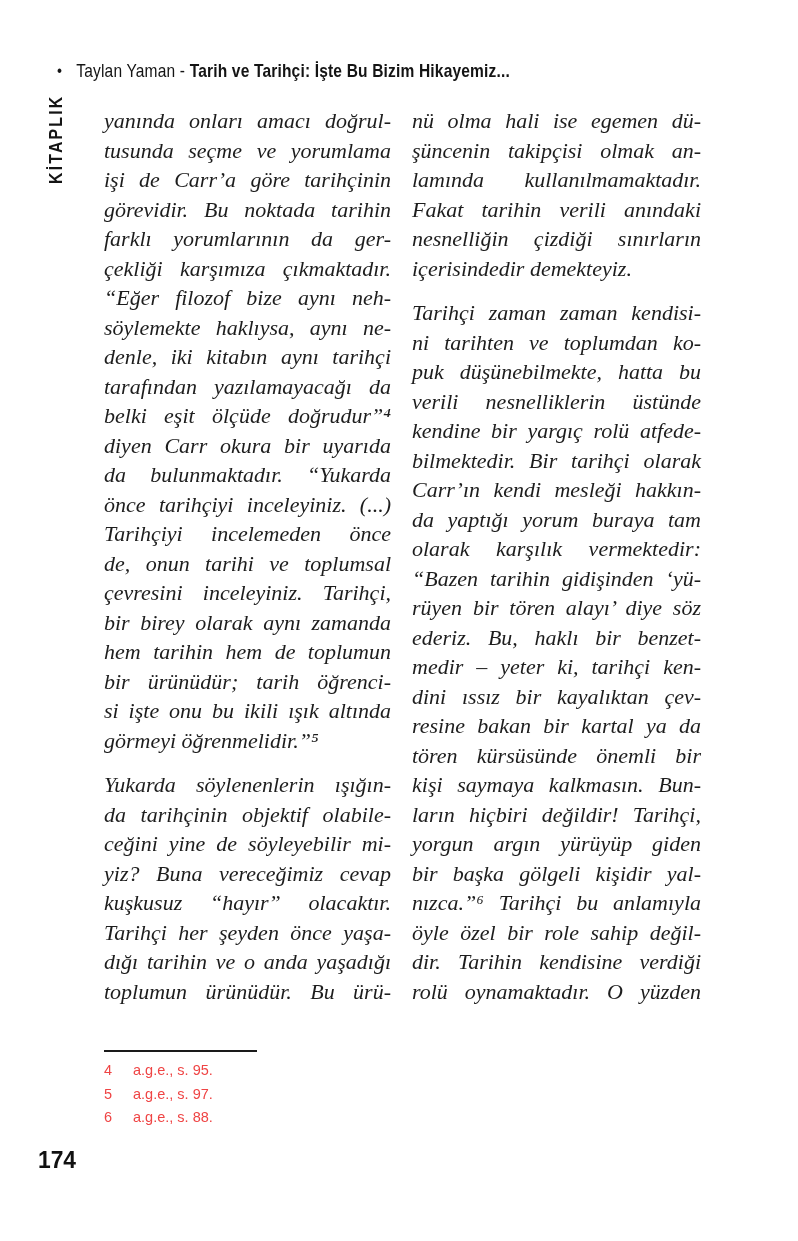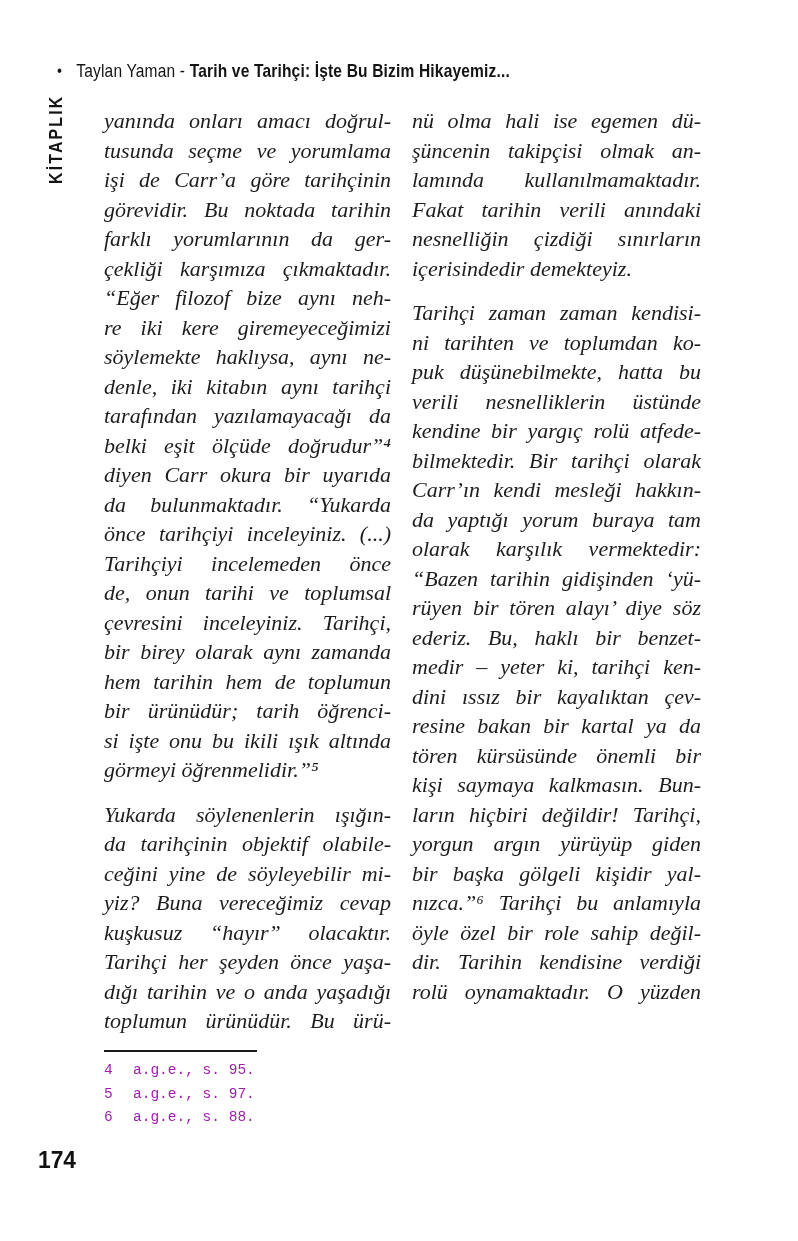--- a/index.html
+++ b/index.html
@@ -64,23 +64,23 @@
     text-align-last: justify;
   }
   .line-last { text-align-last: left; }
 
   
   .footnotes {
     position: absolute;
     left: 104px;
     top: 1050px;
     width: 287px;
-    font-family: Liberation Mono, monospace;
+    font-family: Liberation Sans, sans-serif;
     font-size: 14.5px;
-    color: #a21caf;
+    color: #ef4444;
   }
   .fn-rule {
     width: 153px;
     height: 2px;
     background: #1a1a1a;
     margin-bottom: 7px;
   }
   .fn-row { line-height: 23.5px; }
   .fn-num { display: inline-block; width: 29px; }
 
@@ -111,21 +111,20 @@
   <main>
     <section class="col col-left">
         <div class="paragraph">
           <div class="line">yanında onları amacı doğrul-</div>
           <div class="line">tusunda seçme ve yorumlama</div>
           <div class="line">işi de Carr’a göre tarihçinin</div>
           <div class="line">görevidir. Bu noktada tarihin</div>
           <div class="line">farklı yorumlarının da ger-</div>
           <div class="line">çekliği karşımıza çıkmaktadır.</div>
           <div class="line">“Eğer filozof bize aynı neh-</div>
-          <div class="line">re iki kere giremeyeceğimizi</div>
           <div class="line">söylemekte haklıysa, aynı ne-</div>
           <div class="line">denle, iki kitabın aynı tarihçi</div>
           <div class="line">tarafından yazılamayacağı da</div>
           <div class="line">belki eşit ölçüde doğrudur”⁴</div>
           <div class="line">diyen Carr okura bir uyarıda</div>
           <div class="line">da bulunmaktadır. “Yukarda</div>
           <div class="line">önce tarihçiyi inceleyiniz. (...)</div>
           <div class="line">Tarihçiyi incelemeden önce</div>
           <div class="line">de, onun tarihi ve toplumsal</div>
           <div class="line">çevresini inceleyiniz. Tarihçi,</div>

